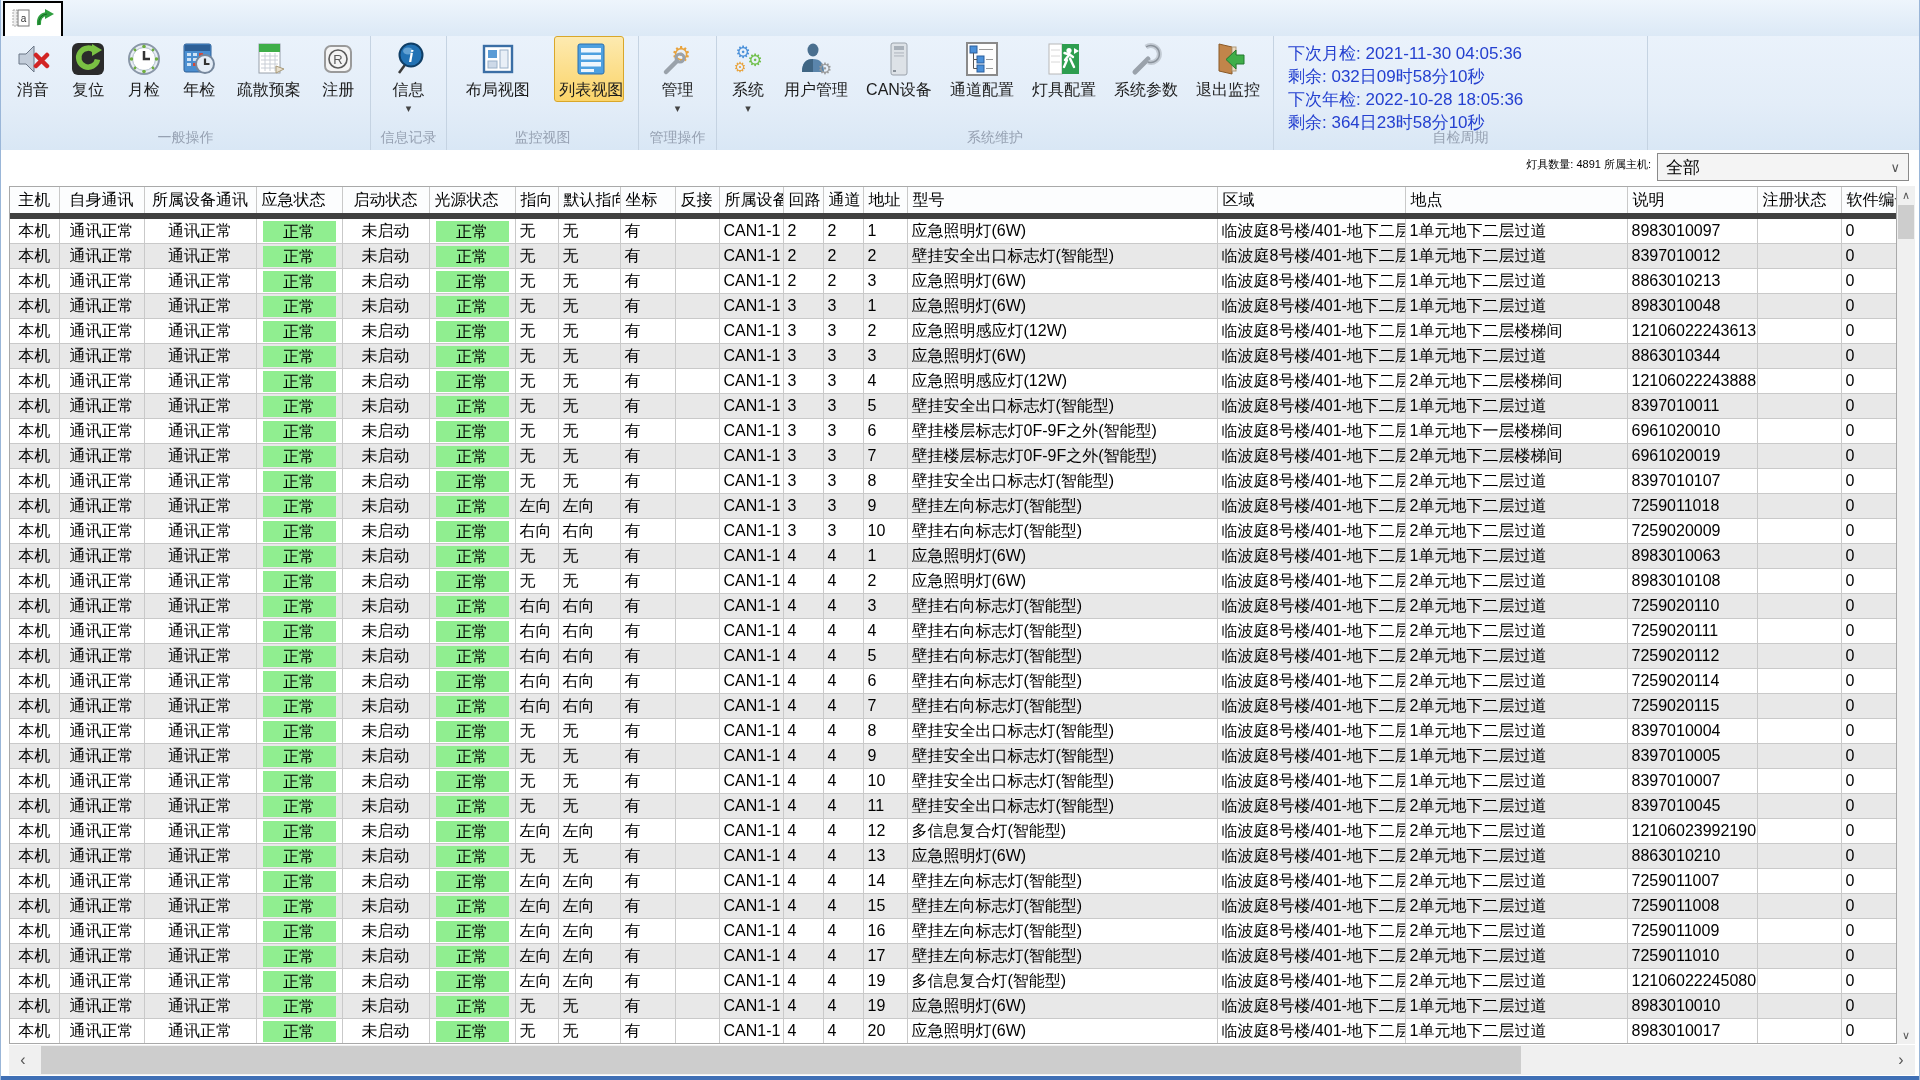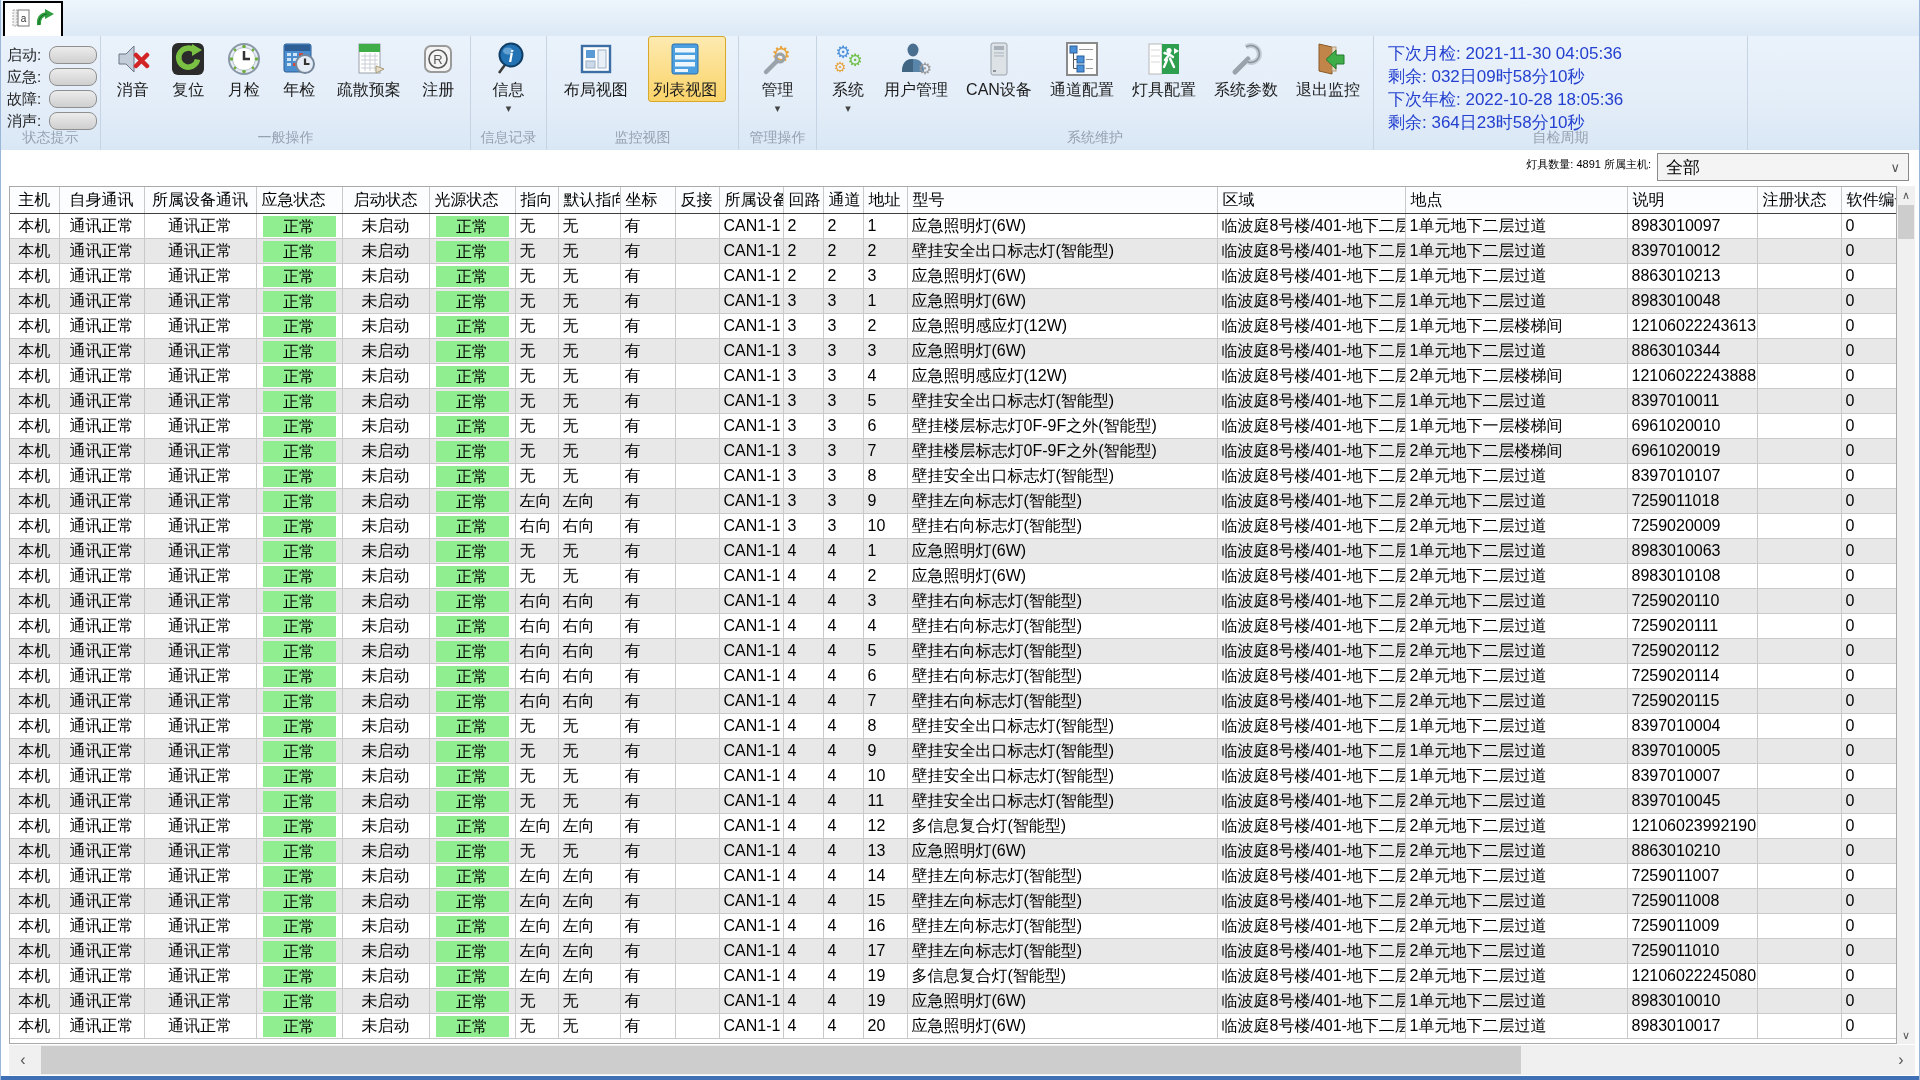--- a/index.html
+++ b/index.html
@@ -29,40 +29,40 @@
   .status-row{display:flex;align-items:center;height:22px;}
   .status-row .slabel{font-size:15px;color:#222;width:42px;}
   .pill{width:46px;height:16px;border:1px solid #8f8f8f;border-radius:8px;
     background:linear-gradient(#ececec,#cfcfcf);}
   .btnrow{display:flex;align-items:flex-start;justify-content:space-around;height:100%;padding:0 4px;box-sizing:border-box;}
   .rib-btn{display:flex;flex-direction:column;align-items:center;padding:5px 5px 0 5px;border-radius:3px;cursor:default;}
   .rib-btn .ico{width:36px;height:36px;display:flex;align-items:center;justify-content:center;}
   .rib-btn .ico svg{width:34px;height:34px;}
   .rib-btn .blabel{font-size:16px;color:#1c1c1c;white-space:nowrap;margin-top:3px;}
   .rib-btn .drop{font-size:11px;color:#444;line-height:10px;margin-top:2px;}
-  .rib-btn.selected{background:linear-gradient(#fdeab0,#fbd469);border:1px solid #d9a72a;padding:4px 8px 0 4px;}
+  .rib-btn.selected{background:linear-gradient(#fdeab0,#fbd469);border:1px solid #d9a72a;padding:4px 0 0 4px;}
   .selfcheck{width:374px;}
   .sc-lines{position:absolute;left:14px;top:6px;}
   .sc-line{font-size:17px;color:#2440d0;line-height:23px;white-space:nowrap;}
 
   
   .filterbar{position:absolute;left:0;top:150px;width:100%;height:36px;background:#fff;}
   .filter-label{position:absolute;right:268px;top:7px;font-size:11px;color:#000;}
   .combo{position:absolute;right:10px;top:3px;width:252px;height:28px;background:#f4f4f4;
     border:1px solid #8a8a8a;box-sizing:border-box;display:flex;align-items:center;}
   .combo .cval{font-size:17px;color:#000;margin-left:8px;flex:1;}
   .combo .chev{font-size:13px;color:#555;margin-right:8px;}
 
   
   .table-area{position:absolute;left:8px;top:186px;width:1906px;height:858px;}
   .grid-wrap{position:absolute;left:0;top:0;width:1888px;height:858px;overflow:hidden;
     border:1px solid #a9a9a9;box-sizing:border-box;background:#fff;}
   table.grid{border-collapse:collapse;table-layout:fixed;width:1888px;}
   table.grid th{background:#fcfdfe;font-weight:normal;font-size:16px;color:#000;
-    border-right:1px solid #c9c9c9;border-bottom:1px solid #404040;height:26px;
+    border-right:1px solid #c9c9c9;border-bottom:6px solid #404040;height:26px;
     text-align:left;padding:0 5px;overflow:hidden;white-space:nowrap;}
   table.grid td{font-size:16px;color:#000;border-right:1px solid #c9c9c9;border-bottom:1px solid #c9c9c9;
     height:24px;padding:0 4px;overflow:hidden;white-space:nowrap;}
   table.grid tr.alt td{background:#e8e8e8;}
   table.grid .ctr{text-align:center;}
   .gcell{background:#90ee90;margin:0 2px;height:21px;line-height:21px;text-align:center;}
   
   .vscroll{position:absolute;right:0;top:0;width:18px;height:858px;background:#f0f0f0;}
   .vs-up,.vs-down{position:absolute;left:0;width:18px;height:18px;color:#555;font-size:11px;
     display:flex;align-items:center;justify-content:center;}
@@ -99,41 +99,20 @@
             <path d="M4 17 Q3 7 12 6" stroke="#136b22" stroke-width="1" fill="none"></path>
           </svg>
       </span>
     </div>
     <div class="title-tab">
       <span>2021-10-28 18:07:26</span>
     </div>
   </div>
 
   <div class="ribbon">
-    <div class="grp status-grp">
-      <div class="status-rows" id="status-rows">
-          <div class="status-row">
-            <span class="slabel">启动:</span>
-            <span class="pill"></span>
-          </div>
-          <div class="status-row">
-            <span class="slabel">应急:</span>
-            <span class="pill"></span>
-          </div>
-          <div class="status-row">
-            <span class="slabel">故障:</span>
-            <span class="pill"></span>
-          </div>
-          <div class="status-row">
-            <span class="slabel">消声:</span>
-            <span class="pill"></span>
-          </div>
-        </div>
-      <div class="grp-label">状态提示</div>
-    </div>
 
     <div class="grp" style="width: 370px;">
         <div class="btnrow">
           <div class="rib-btn">
             <span class="ico">
               <svg viewBox="0 0 34 34">
                 <polygon points="3,12 10,12 18,4 18,30 10,22 3,22" fill="#c3cdda" stroke="#6b7686"></polygon>
                 <path d="M20 13 L31 24 M31 13 L20 24" stroke="#d22424" stroke-width="4.5" stroke-linecap="round"></path>
               </svg>
             </span>

